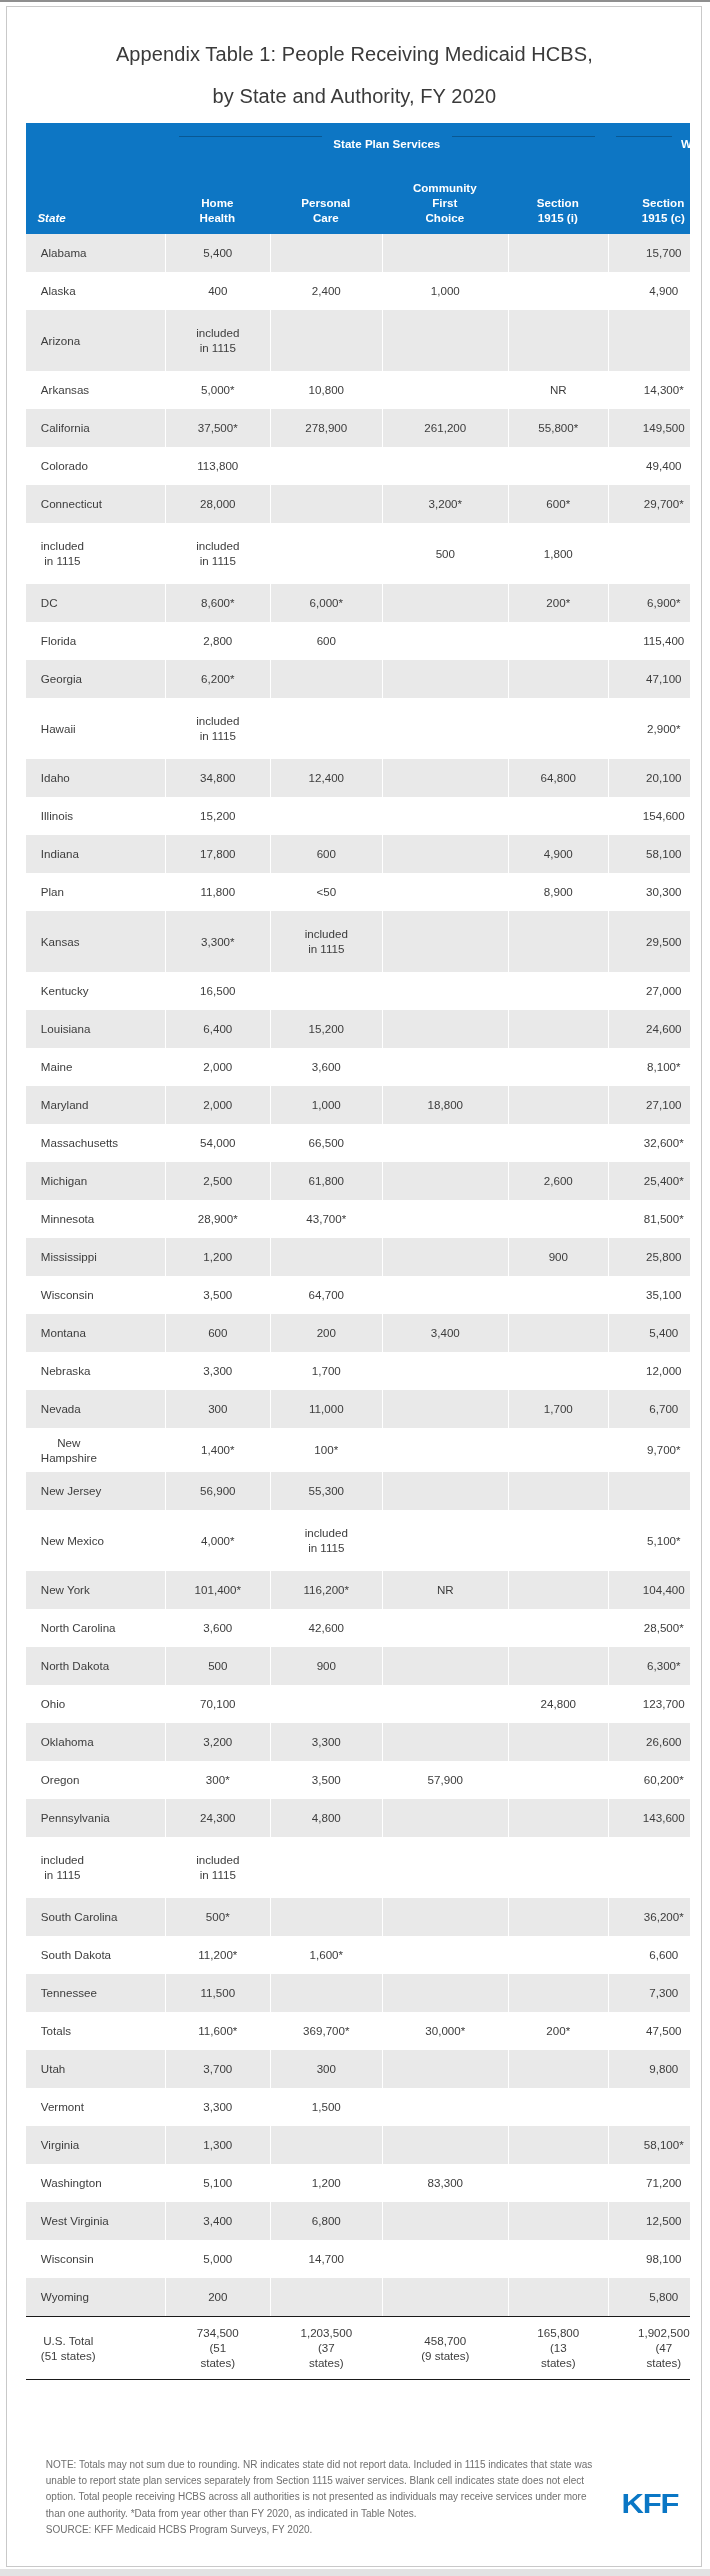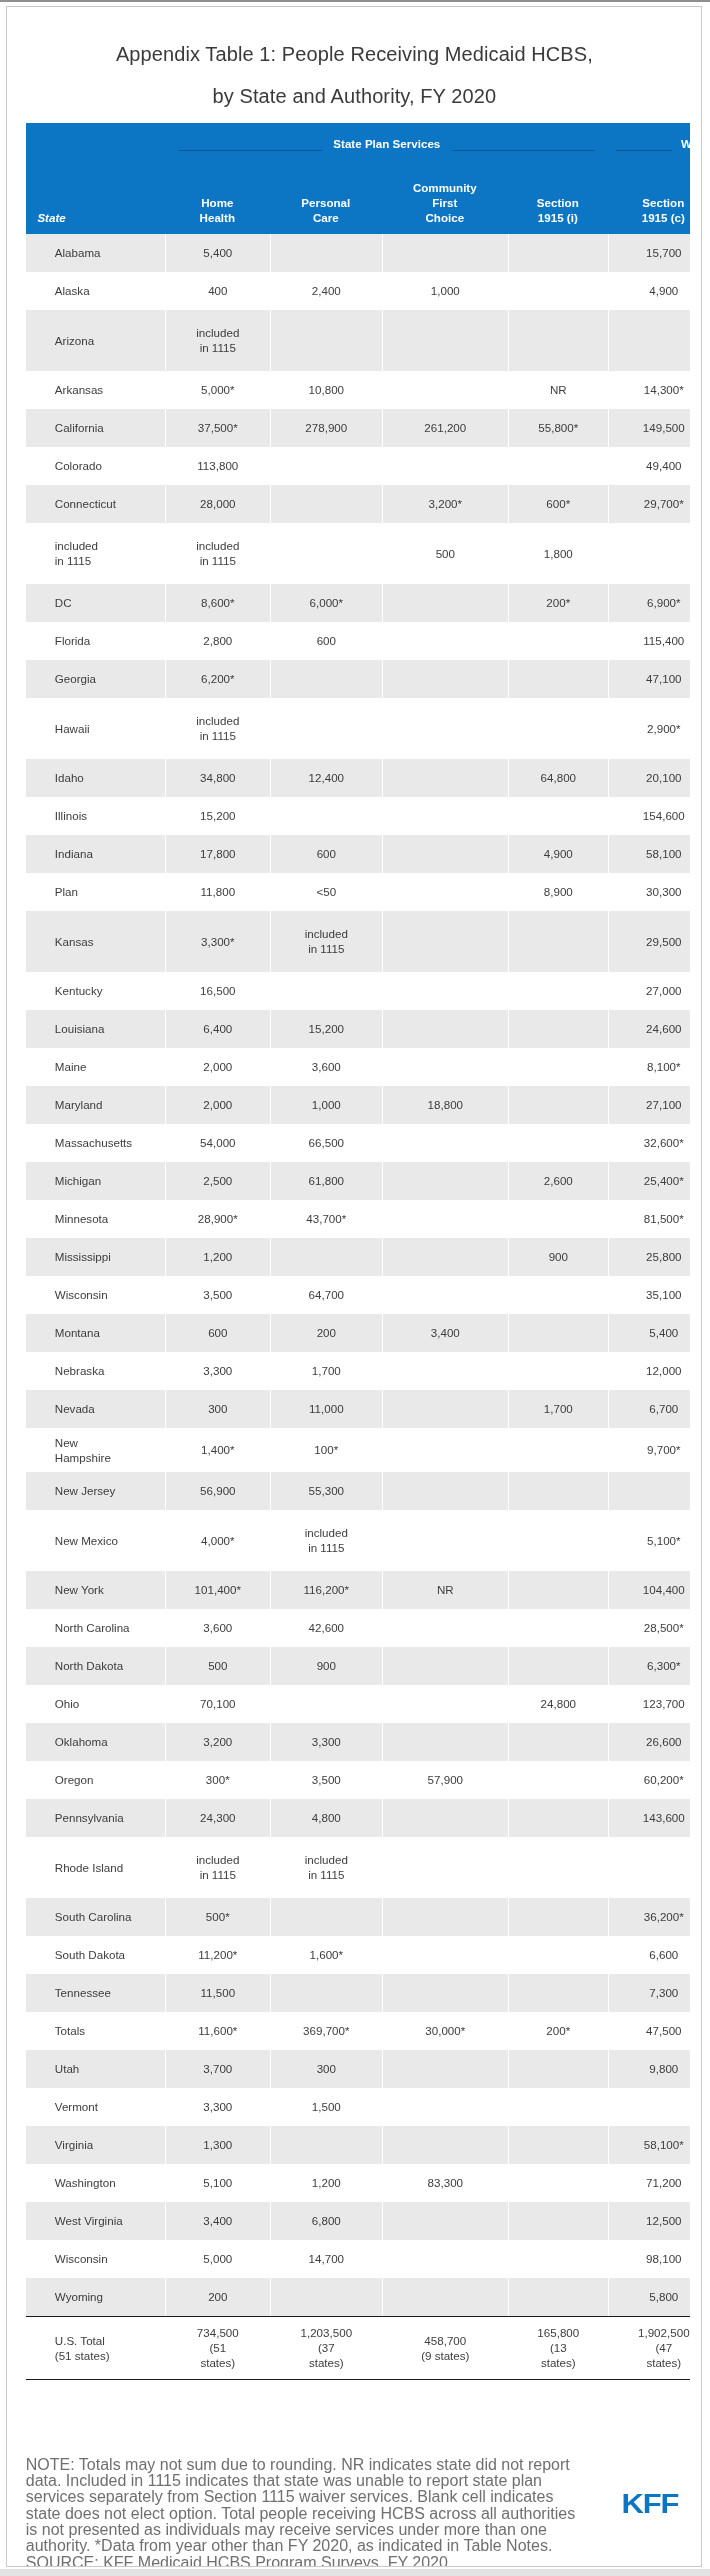--- a/index.html
+++ b/index.html
@@ -61,21 +61,21 @@
   }
   .group-row {
     position: absolute;
     top: 13px; left: 0;
     width: 100%;
     display: flex;
     font-size: 11.6px;
     line-height: 15px;
   }
   .gspacer { width: 139px; flex: none; }
-  .group { display: flex; align-items: flex-end; }
+  .group { display: flex; align-items: flex-start; }
   .group.state-plan { width: 444px; flex: none; padding: 0 14px; box-sizing: border-box; gap: 11.6px; }
   .group.waivers { width: 111px; flex: none; padding-left: 7px; box-sizing: border-box; gap: 9.3px; }
   .gline { height: 1.2px; background: rgba(0,0,0,0.25); flex: 1; }
   .group.waivers .gline { flex: none; width: 56px; }
   .glabel { white-space: nowrap; }
 
   .cols-row {
     position: absolute;
     bottom: 0; left: 0;
     width: 100%;
@@ -117,41 +117,42 @@
     font-size: 11.6px;
     line-height: 15px;
     color: #3d3d3d;
     padding: 7px 3.5px;
     box-sizing: border-box;
     border-left: 1.2px solid #ffffff;
   }
   .cell:first-child {
     border-left: none;
     justify-content: flex-start;
-    text-align: left;
-    padding-left: 29px;
+    text-align: center;
+    padding-left: 15px;
   }
   .row.total {
     border-top: 1.7px solid #1a1a1a;
     border-bottom: 1.7px solid #1a1a1a;
     min-height: 62px;
     background: #ffffff;
   }
 
   
   .footer {
     position: absolute;
     top: 2450px; left: 19px;
     width: 664px;
   }
   .note, .source {
     width: 562px;
-    font-size: 16px;
+    font-size: 10px;
     line-height: 16.3px;
     color: #6f6f6f;
+    margin-left: 20px;
   }
   .kff {
     position: absolute;
     top: 29px; right: 11.6px;
     font-size: 31px;
     font-weight: 800;
     letter-spacing: -1.2px;
     color: #0a77c5;
     transform: scaleY(0.92);
   }
@@ -511,21 +512,20 @@
   </div>
           <div class="row shaded">
     <div class="cell">Pennsylvania</div>
     <div class="cell">24,300</div>
     <div class="cell">4,800</div>
     <div class="cell"></div>
     <div class="cell"></div>
     <div class="cell">143,600</div>
   </div>
           <div class="row tall">
-    <div class="cell">Rhode Island</div>
     <div class="cell">included
 in 1115</div>
     <div class="cell">included
 in 1115</div>
     <div class="cell"></div>
     <div class="cell"></div>
     <div class="cell"></div>
   </div>
           <div class="row shaded">
     <div class="cell">South Carolina</div>

